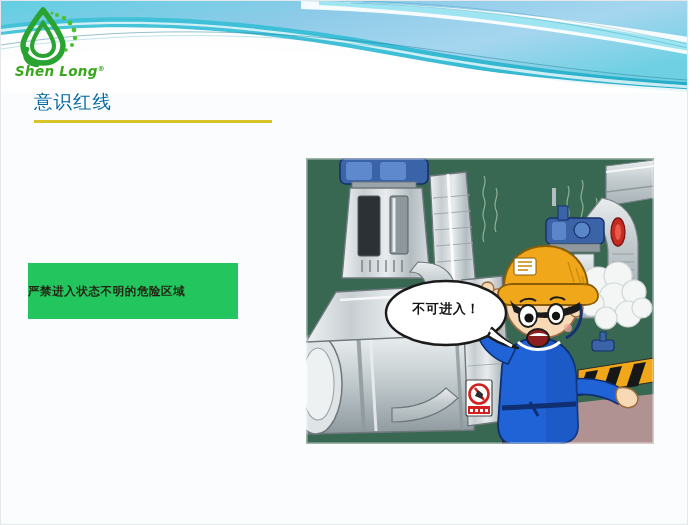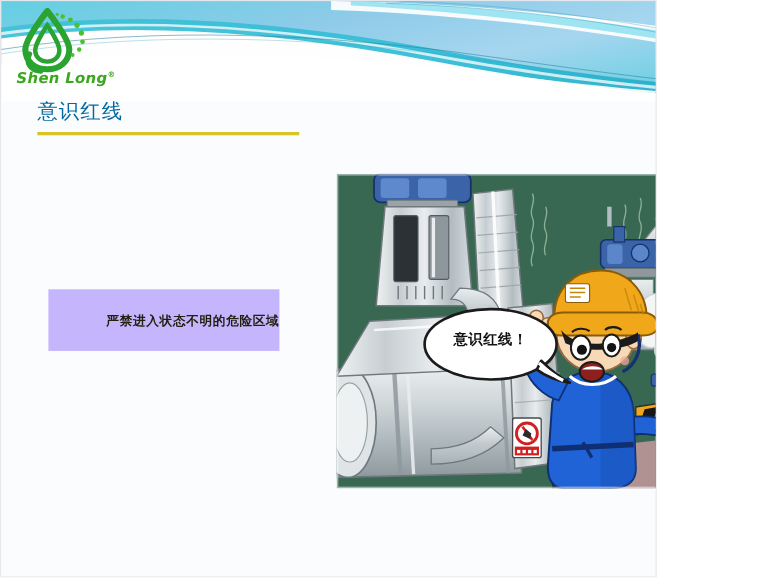--- a/index.html
+++ b/index.html
@@ -9,21 +9,21 @@
   body {
     width: 700px;
     height: 525px;
     overflow: hidden;
     font-family: "Liberation Sans", "DejaVu Sans", sans-serif;
     background: #ffffff;
   }
 
   #slide {
     position: relative;
-    width: 597px;
+    width: 688px;
     height: 525px;
     background: #fbfcfd;
     box-sizing: border-box;
     border: 1px solid #e4e8ec;
     overflow: hidden;
   }
 
   
   #header-banner {
     position: absolute;
@@ -92,28 +92,28 @@
   #title-rule {
     margin-top: 8px;
     width: 238px;
     height: 2.5px;
     background: #d8c426;
   }
 
   
   #callout-box {
     position: absolute;
-    left: 43px;
+    left: 27px;
     top: 262px;
     width: 210px;
     height: 56px;
-    background: #c4b5fd;
+    background: #22c55e;
     display: flex;
     align-items: center;
-    justify-content: flex-end;
+    justify-content: flex-start;
     z-index: 10;
   }
   #callout-text {
     font-family: "DejaVu Sans", "Liberation Sans", sans-serif;
     font-size: 11.5px;
     font-weight: bold;
     color: #231f10;
     letter-spacing: 0.6px;
     white-space: nowrap;
   }
@@ -480,16 +480,16 @@
 
         <g>
           <rect x="286" y="182" width="22" height="11" rx="3" fill="#3a63a8" stroke="#15306a" stroke-width="1.1"></rect>
           <rect x="294" y="174" width="6" height="9" fill="#3a63a8" stroke="#15306a" stroke-width="0.9"></rect>
         </g>
 
         <rect x="0.8" y="0.8" width="346.4" height="284.4" fill="none" stroke="#ffffff" stroke-width="1.6" opacity="0.5"></rect>
       </g>
     </svg>
 
-    <div class="bubble-label">意识红线！</div>
+    <div class="bubble-label">不可进入！</div>
   </div>
 
 </div>
 
 </body></html>

